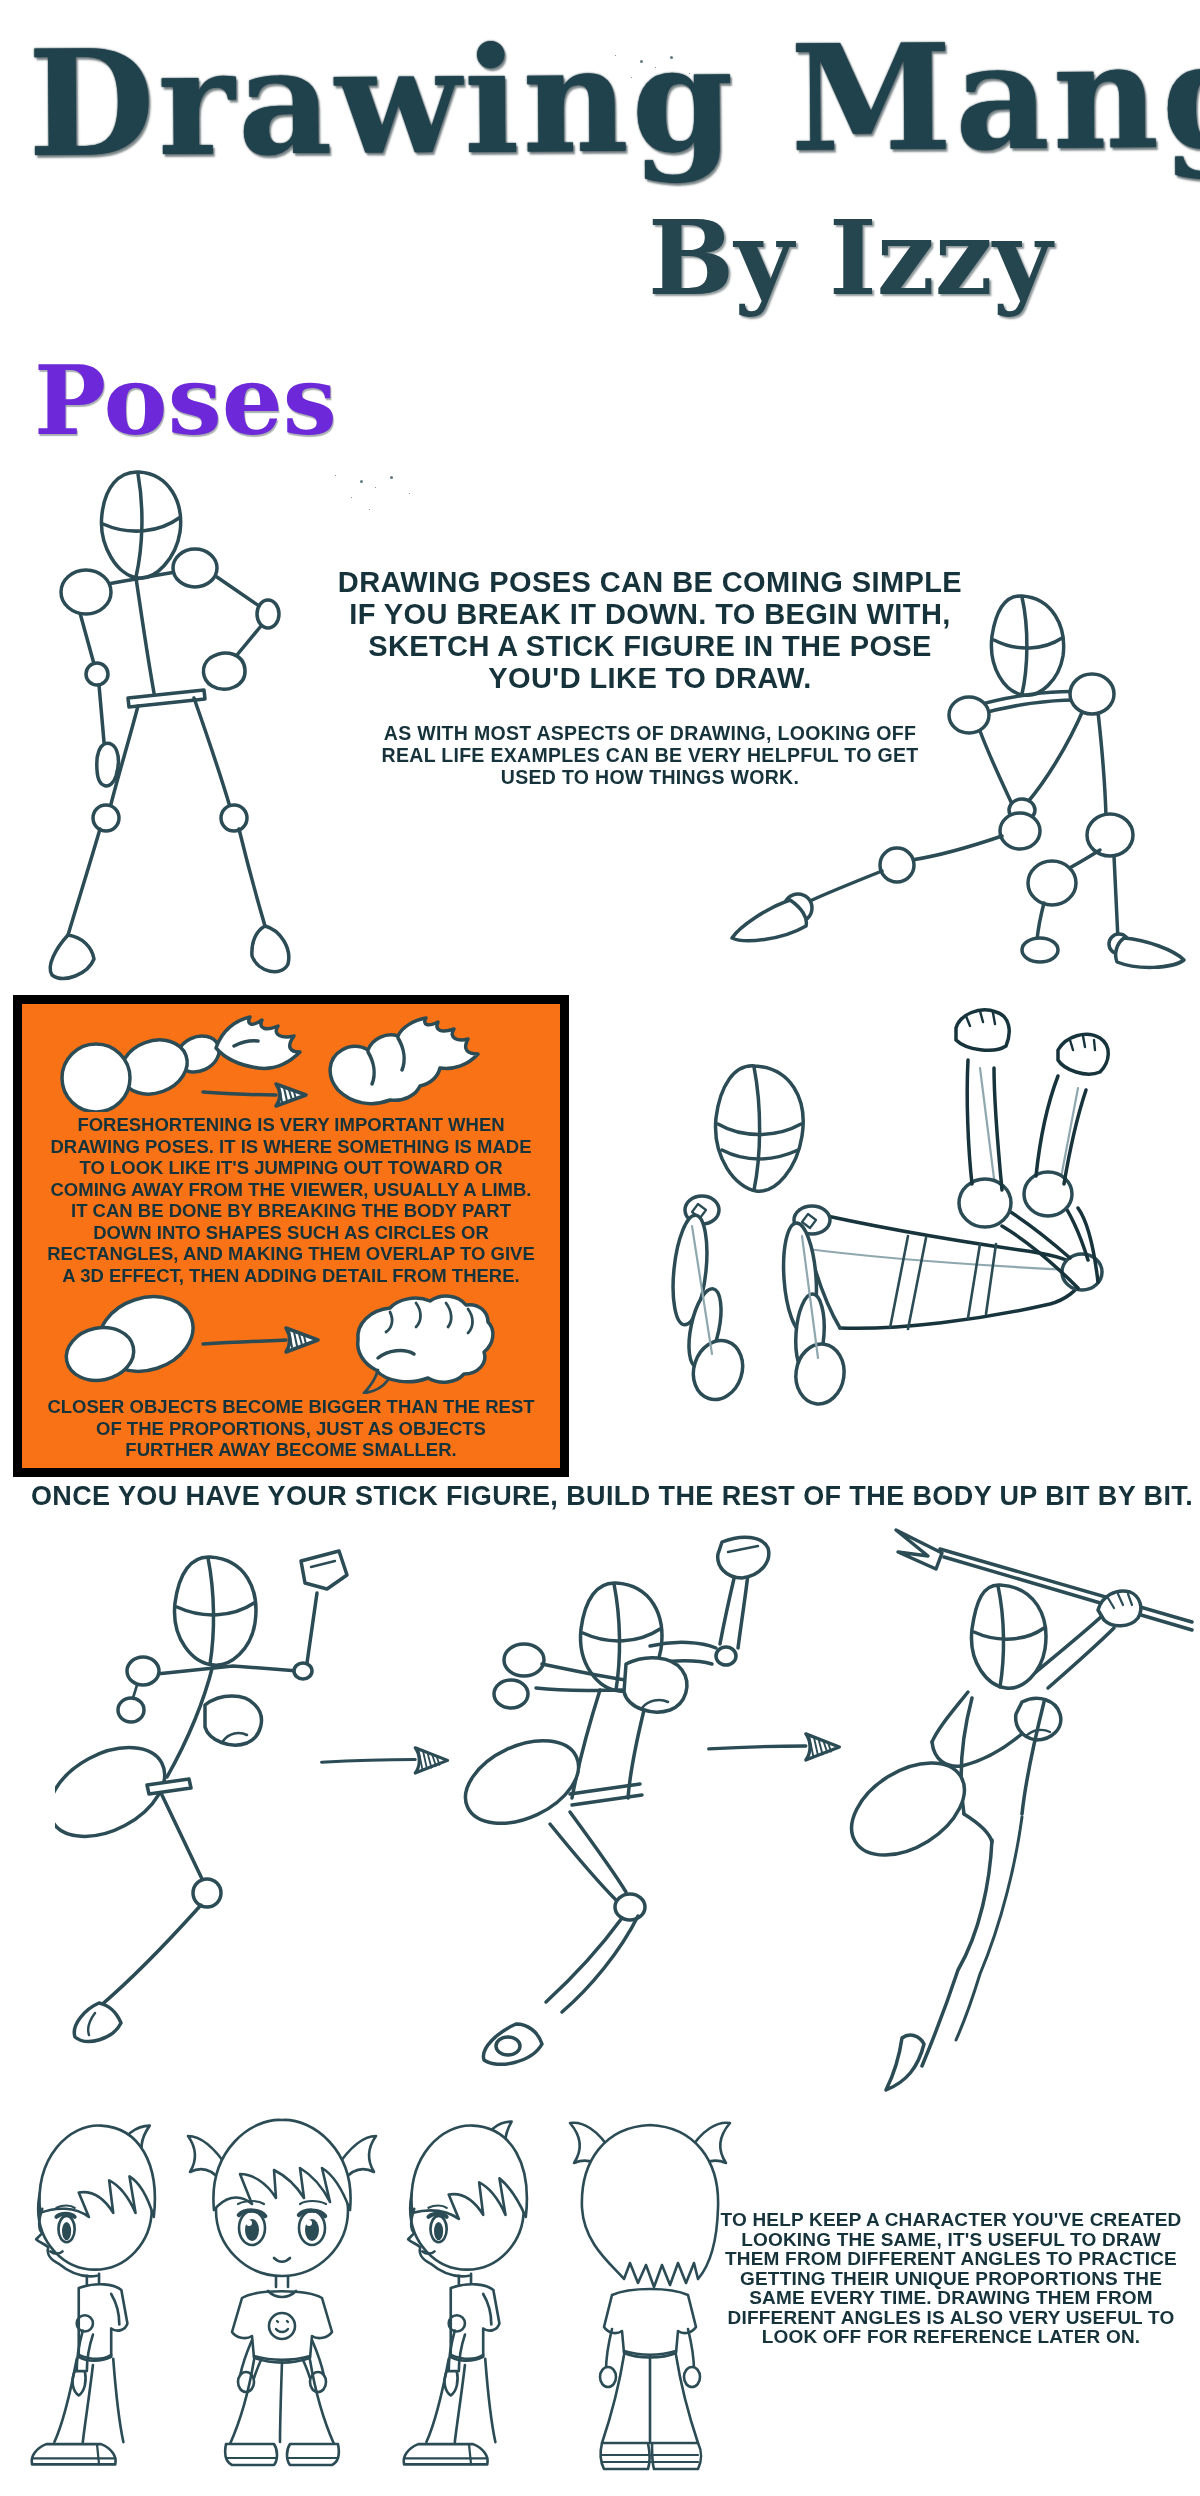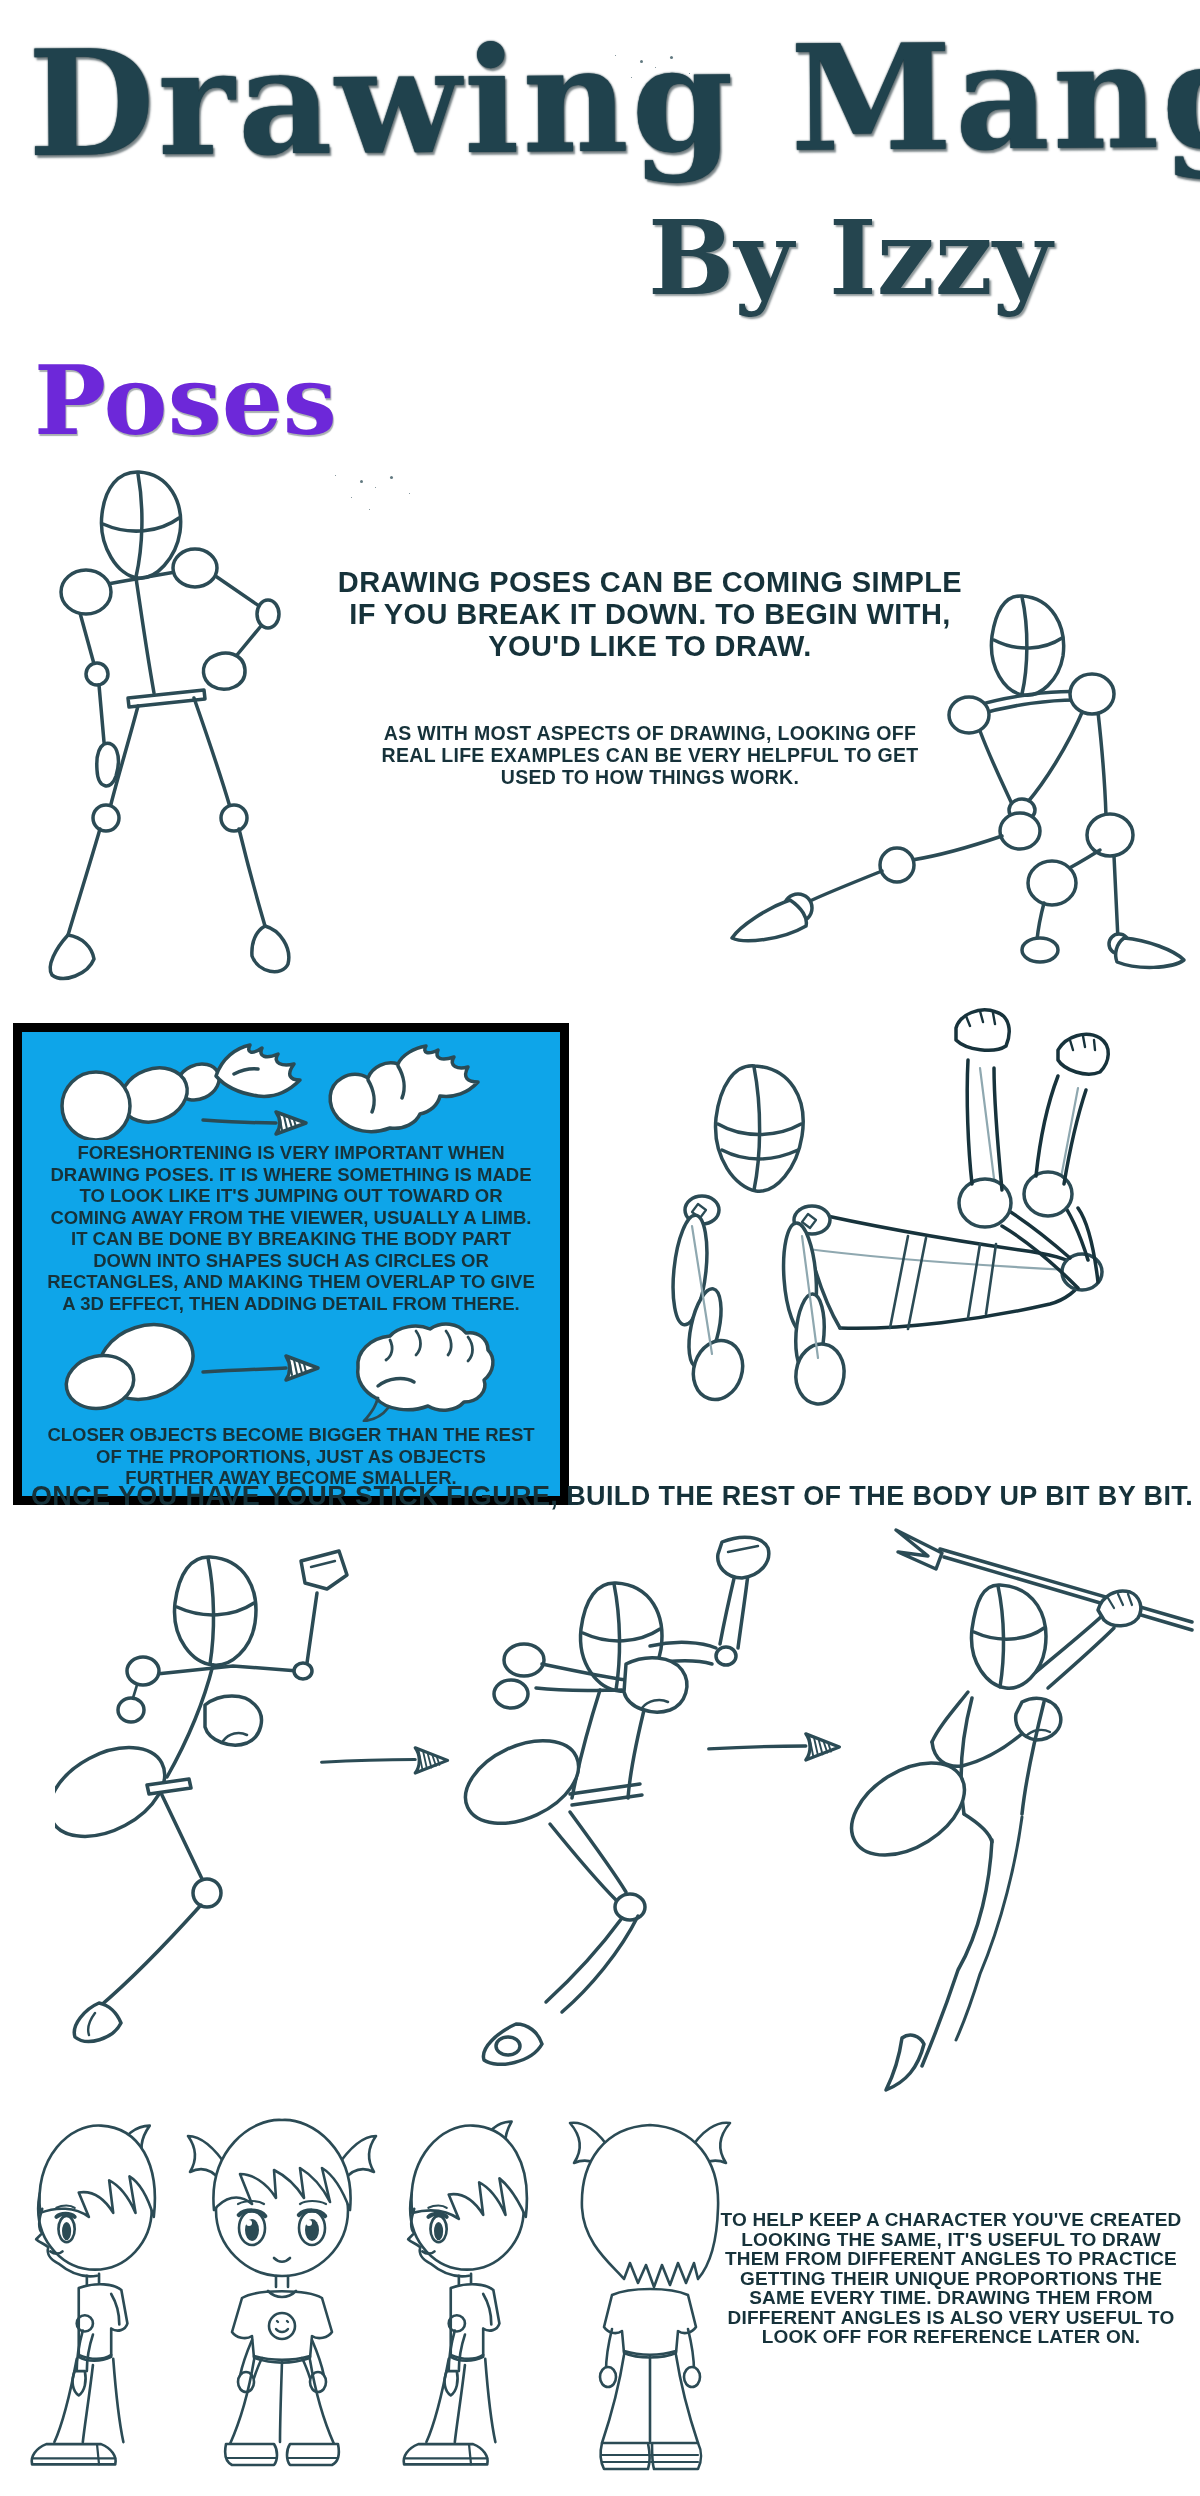--- a/index.html
+++ b/index.html
@@ -16,22 +16,22 @@
   #poses-heading { left:34px; top:344px; font-size:96px; color:#6d28d9;
                    text-shadow:1px 2px 1px rgba(10,25,30,0.35); }
   
   .comic { font-weight:700; color:#16323a; text-align:center; }
   .comic .tline { white-space:nowrap; }
   #intro-main { left:310px; top:566px; width:680px; font-size:29px; line-height:32px; letter-spacing:.4px; }
   #intro-sub  { left:330px; top:722px; width:640px; font-size:19.5px; line-height:22px; letter-spacing:.3px; }
   #build-caption { left:0; top:1481px; width:1200px; font-size:27px; letter-spacing:.4px;padding-left:12px; }
   #turnaround-text { left:712px; top:2210px; width:478px; font-size:19px; line-height:19.5px; letter-spacing:.2px; }
   
-  #foreshortening-box { left:13px; top:995px; width:556px; height:482px; background:#0ea5e9;
-                        border:9px solid #000; box-sizing:border-box;margin-top:28px; }
+  #foreshortening-box { left:13px; top:995px; width:556px; height:482px; background:#f97316;
+                        border:9px solid #000; box-sizing:border-box; }
   #box-text-top    { left:6px; top:110px; width:526px; font-size:18.5px; line-height:21.5px; }
   #box-text-bottom { left:6px; top:392px; width:526px; font-size:18.5px; line-height:21.5px; }
   #foreshortening-box .abs { position:absolute; }
   
   svg { display:block; }
   .ink  { stroke:#2b4b55; fill:none; stroke-width:3.5; stroke-linecap:round; stroke-linejoin:round; }
   .inkf { stroke:#2b4b55; fill:#ffffff; stroke-width:3.5; stroke-linecap:round; stroke-linejoin:round; }
   .dark { stroke:#17333c; }
   .thin { stroke:#8fa8b0; fill:none; stroke-width:2.2; stroke-linecap:round; }
   .c3 .ink, .c3 .inkf { stroke-width:2.6; }
@@ -47,20 +47,21 @@
 
   <div id="main-title" class="abs ornate">Drawing Manga</div>
   <div class="speck" style="left:640px; top:60px;"></div>
   <div class="speck" style="left:360px; top:480px;"></div>
   <div id="byline" class="abs ornate">By Izzy</div>
   <div id="poses-heading" class="abs ornate">Poses</div>
 
   <div id="intro-main" class="abs comic">
       <div class="tline">DRAWING POSES CAN BE COMING SIMPLE</div>
       <div class="tline">IF YOU BREAK IT DOWN. TO BEGIN WITH,</div>
+      <div class="tline">SKETCH A STICK FIGURE IN THE POSE</div>
       <div class="tline">YOU'D LIKE TO DRAW.</div>
     </div>
   <div id="intro-sub" class="abs comic">
       <div class="tline">AS WITH MOST ASPECTS OF DRAWING, LOOKING OFF</div>
       <div class="tline">REAL LIFE EXAMPLES CAN BE VERY HELPFUL TO GET</div>
       <div class="tline">USED TO HOW THINGS WORK.</div>
     </div>
 
   <svg class="abs" style="left:42px; top:458px;" width="280" height="530" viewBox="0 0 280 530">
     <path class="ink" d="M97 14 C127 16 142 44 138 74 C134 100 114 122 96 120 C76 118 56 88 60 56 C63 30 76 13 97 14 Z"></path>

